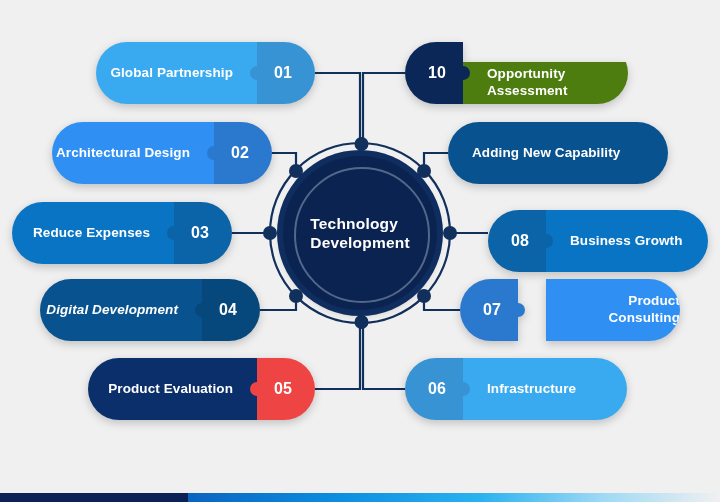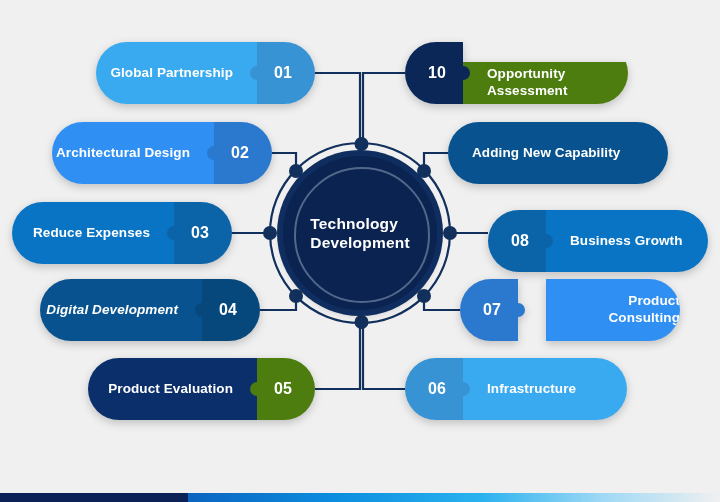--- a/index.html
+++ b/index.html
@@ -176,21 +176,21 @@
     </div>
     <div class="badge" style="background:#07487c;">
       <span>04</span>
     </div>
   </div>
 
   <div class="pill left" style="left:88px;top:358px;width:227px;">
     <div class="body" style="background:#0b2f6b;">
       <span>Product Evaluation</span>
     </div>
-    <div class="badge" style="background:#4d7c0f;">
+    <div class="badge" style="background:#ef4444;">
       <span>05</span>
     </div>
   </div>
 
   <div class="pill right" style="left:405px;top:42px;width:223px;">
     <div class="badge" style="background:#0a2757;">
       <span>10</span>
     </div>
     <div class="body multiline" style="background:#4d7c0f;margin-top:20px;">
       <span>Opportunity</span>

